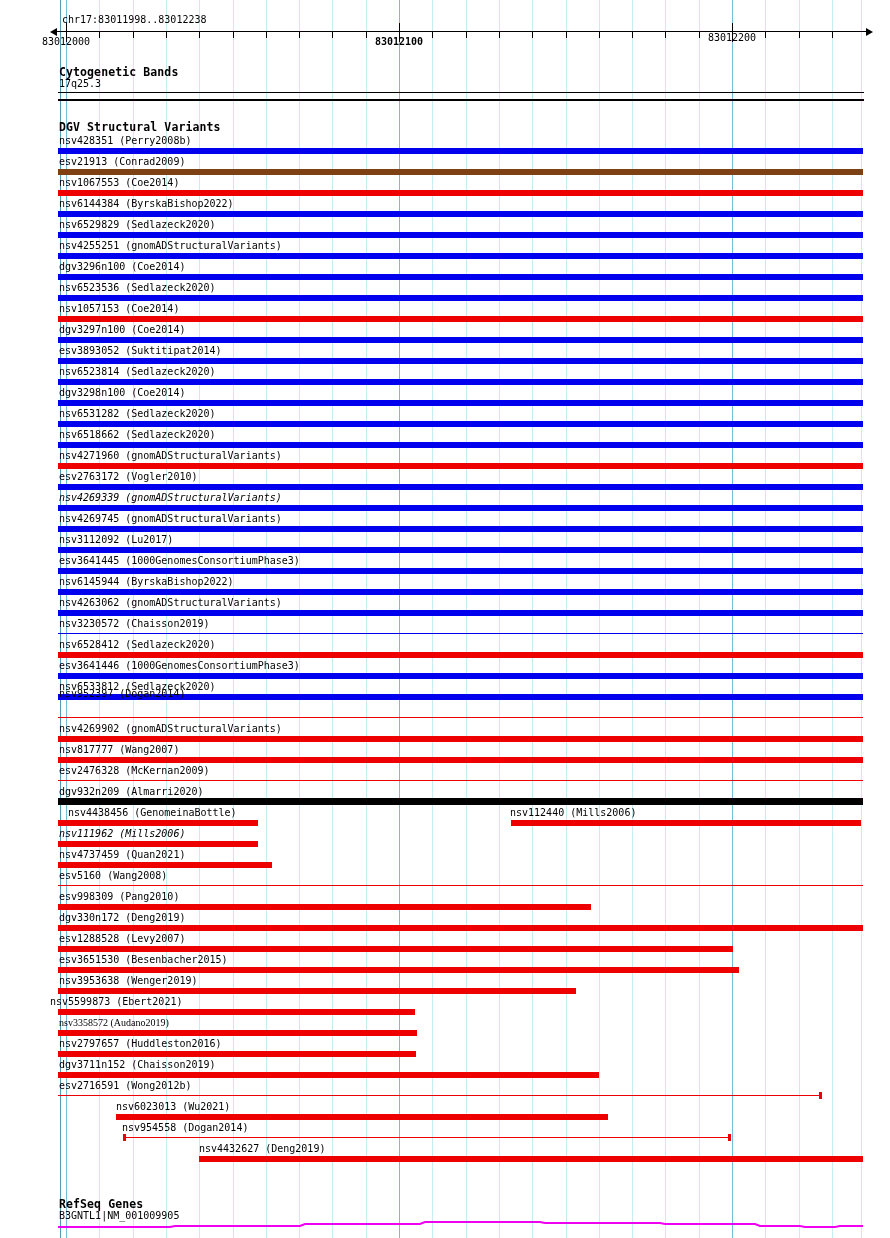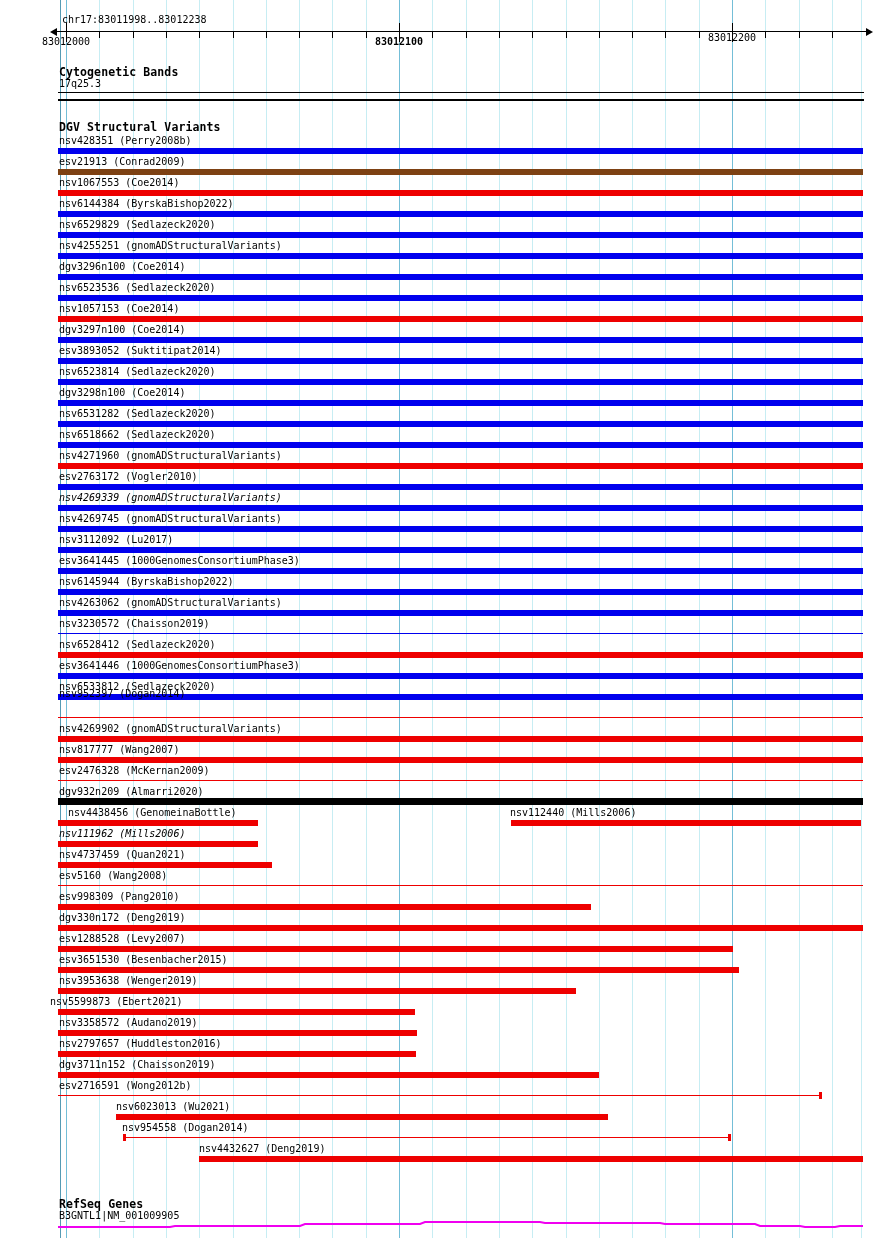--- a/index.html
+++ b/index.html
@@ -269,21 +269,21 @@
       </div>
       <div>
         <div class="lbl" style="left:59px;top:975px;">nsv3953638 (Wenger2019)</div>
         <div class="bar red" style="left:58px;top:988px;width:518px;height:6px;background:#ee0000;"></div>
       </div>
       <div>
         <div class="lbl" style="left:50px;top:996px;">nsv5599873 (Ebert2021)</div>
         <div class="bar red" style="left:58px;top:1009px;width:357px;height:6px;background:#ee0000;"></div>
       </div>
       <div>
-        <div class="lbl" style="left:59px;top:1017px;">nsv3358572 (Audano2019)</div>
+        <div class="lbl" style="left:59px;top:1017px;font-family:Liberation Serif, serif;">nsv3358572 (Audano2019)</div>
         <div class="bar red" style="left:58px;top:1030px;width:359px;height:6px;background:#ee0000;"></div>
       </div>
       <div>
         <div class="lbl" style="left:59px;top:1038px;">nsv2797657 (Huddleston2016)</div>
         <div class="bar red" style="left:58px;top:1051px;width:358px;height:6px;background:#ee0000;"></div>
       </div>
       <div>
         <div class="lbl" style="left:59px;top:1059px;">dgv3711n152 (Chaisson2019)</div>
         <div class="bar red" style="left:58px;top:1072px;width:541px;height:6px;background:#ee0000;"></div>
       </div>

